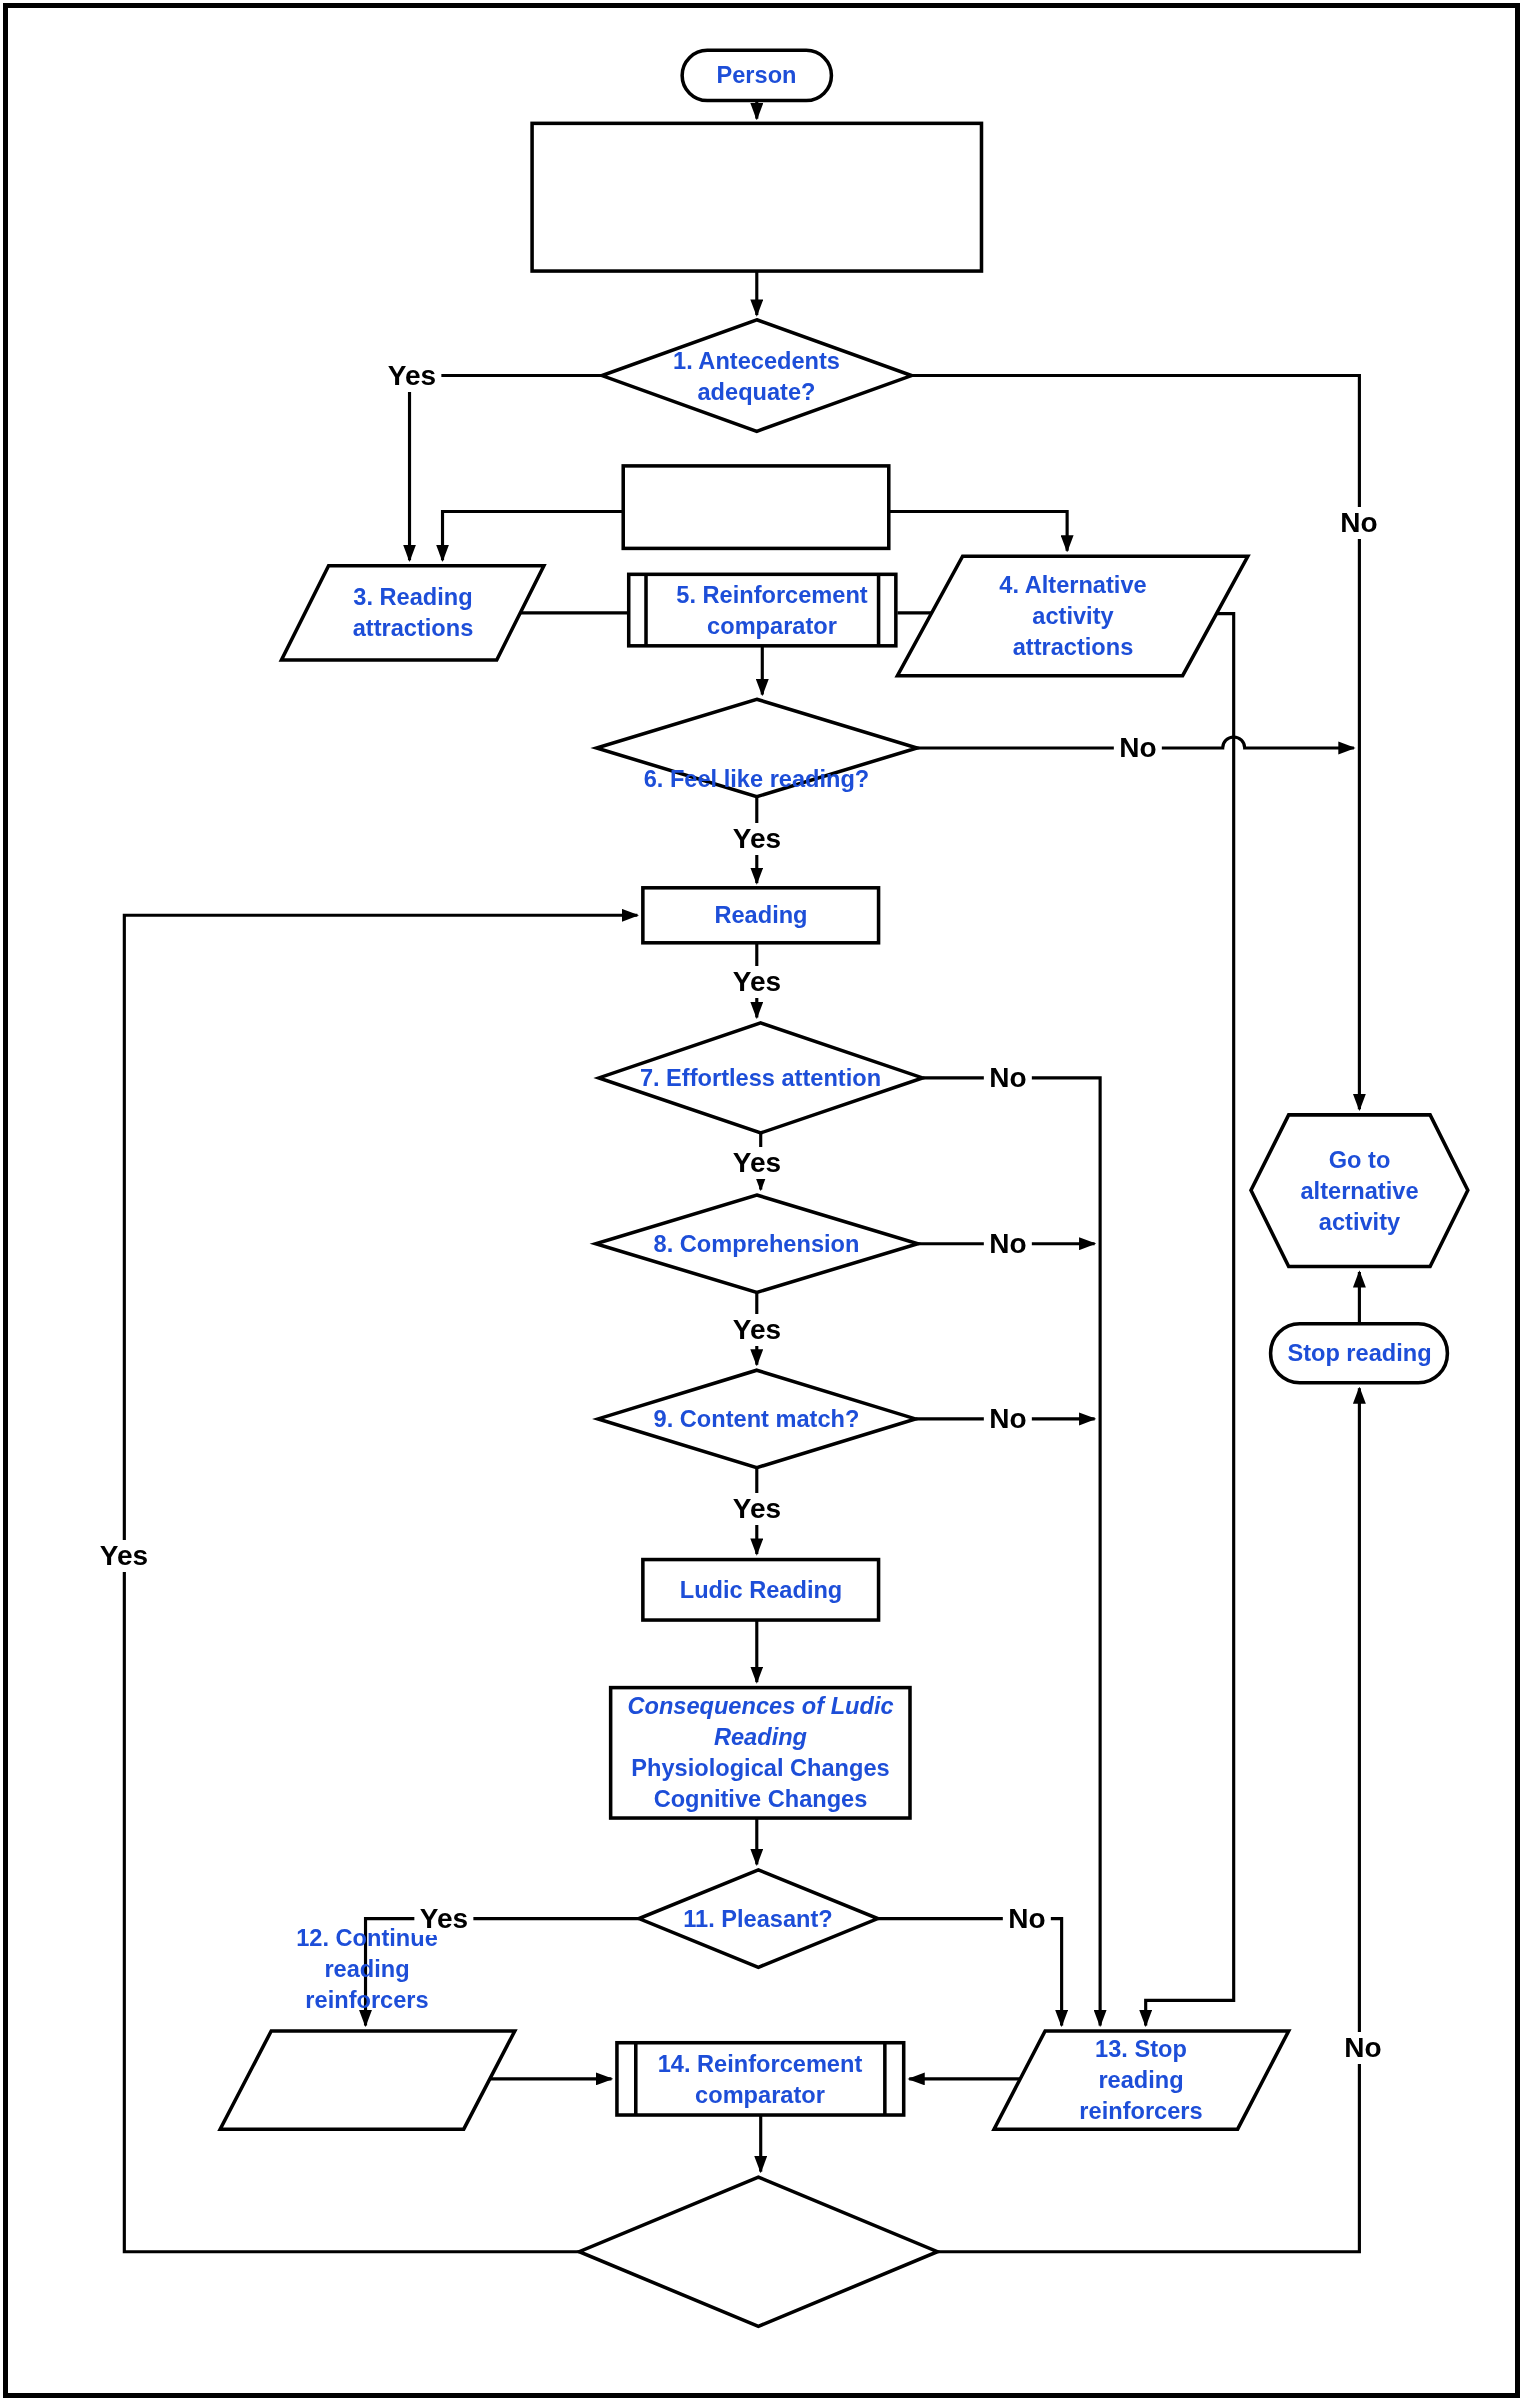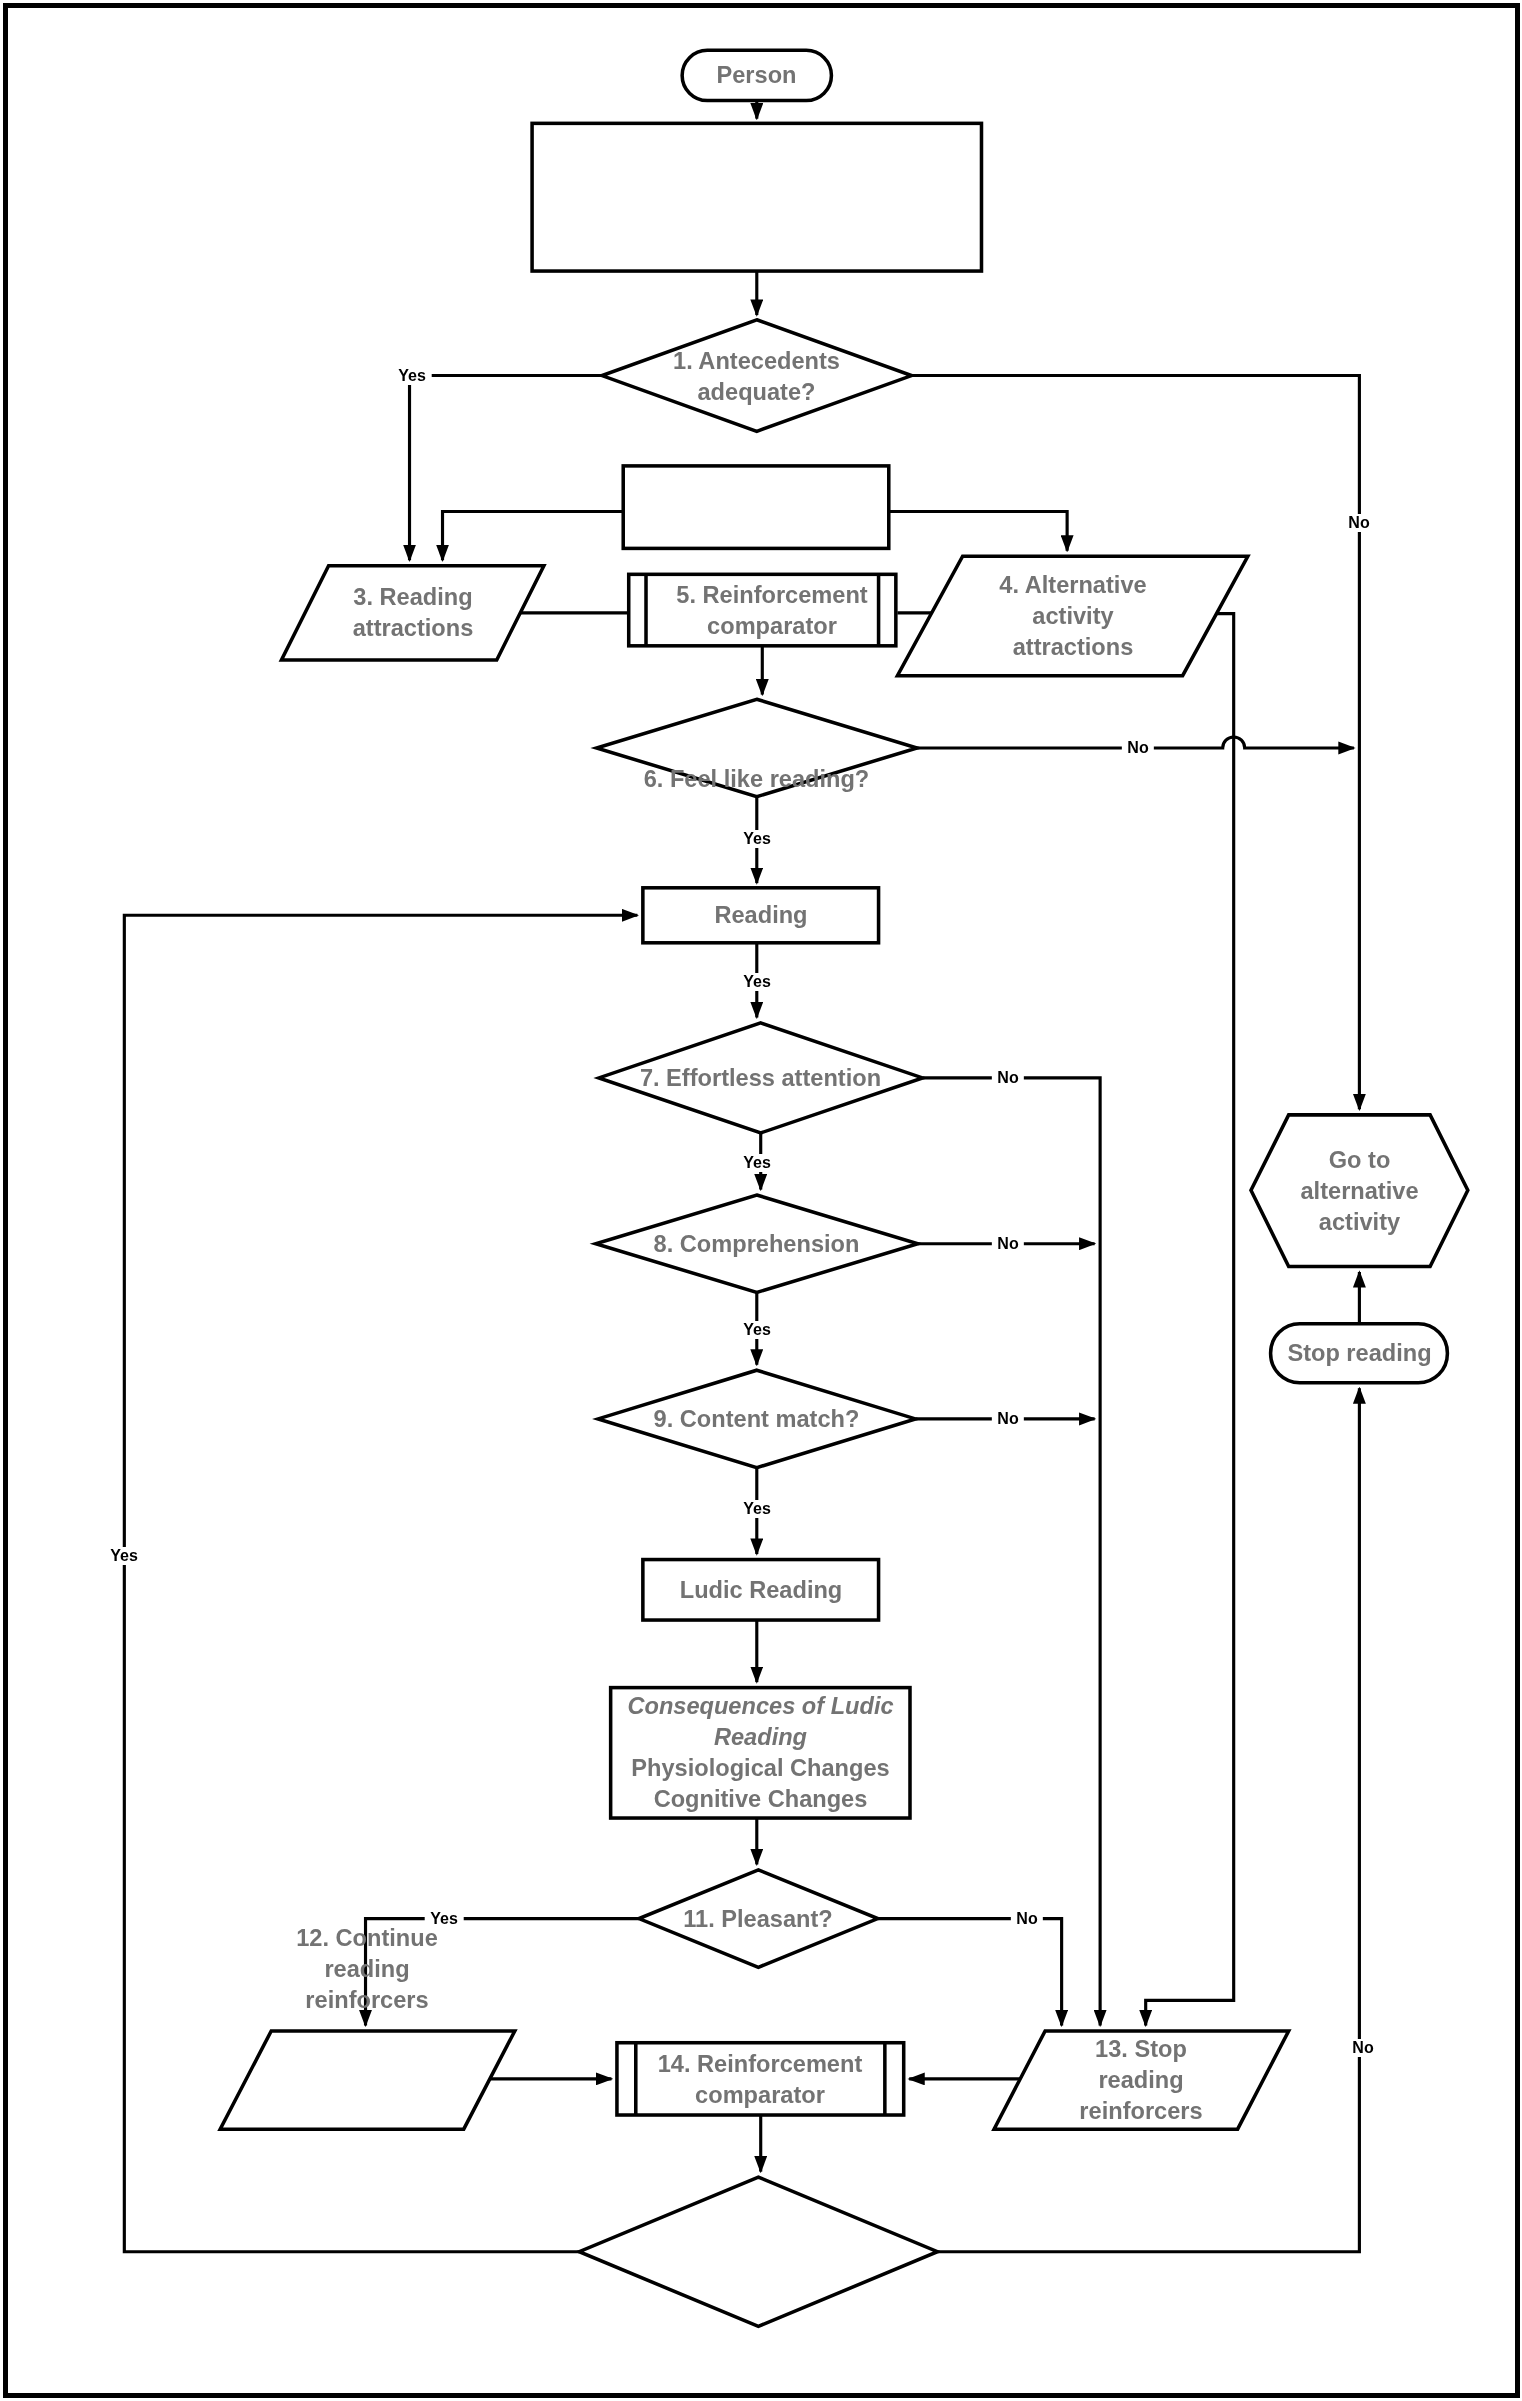--- a/index.html
+++ b/index.html
@@ -1,25 +1,25 @@
 <!DOCTYPE html>
 <html style="font-size:12.6px"><head>
 <meta charset="utf-8">
 <style>
   html,body{margin:0;padding:0;background:#ffffff;}
   body{width:1523px;height:2401px;font-family:"Liberation Sans",sans-serif;}
   .page{position:relative;width:1523px;height:2401px;background:#fff;overflow:hidden;}
   .frame{position:absolute;inset:3.1px;border:5.5px solid #000;}
   svg.flow{position:absolute;left:0;top:0;}
   .nt{position:absolute;display:flex;flex-direction:column;justify-content:center;align-items:center;
-      text-align:center;font-weight:bold;font-size:23.6px;line-height:31px;color:#737373;}
+      text-align:center;font-weight:bold;font-size:23.6px;line-height:31px;color:#1d4ed8;}
   .nt span{display:block;white-space:nowrap;}
   .it{font-style:italic;}
   .lbl{position:absolute;transform:translate(-50%,-50%);background:#fff;padding:0 5.5px;
-       font-weight:bold;font-size:16px;color:#000;white-space:nowrap;}
+       font-weight:bold;font-size:28px;color:#000;white-space:nowrap;}
 </style>
 </head>
 <body>
 
 <div class="page">
   <div class="frame"></div>
 
   <svg class="flow" width="1523" height="2401" viewBox="0 0 1938 3056">
     <defs>
       <marker id="ah" viewBox="0 0 8 6" markerWidth="5.5" markerHeight="4.2" refX="7.2" refY="3" orient="auto" markerUnits="strokeWidth">

